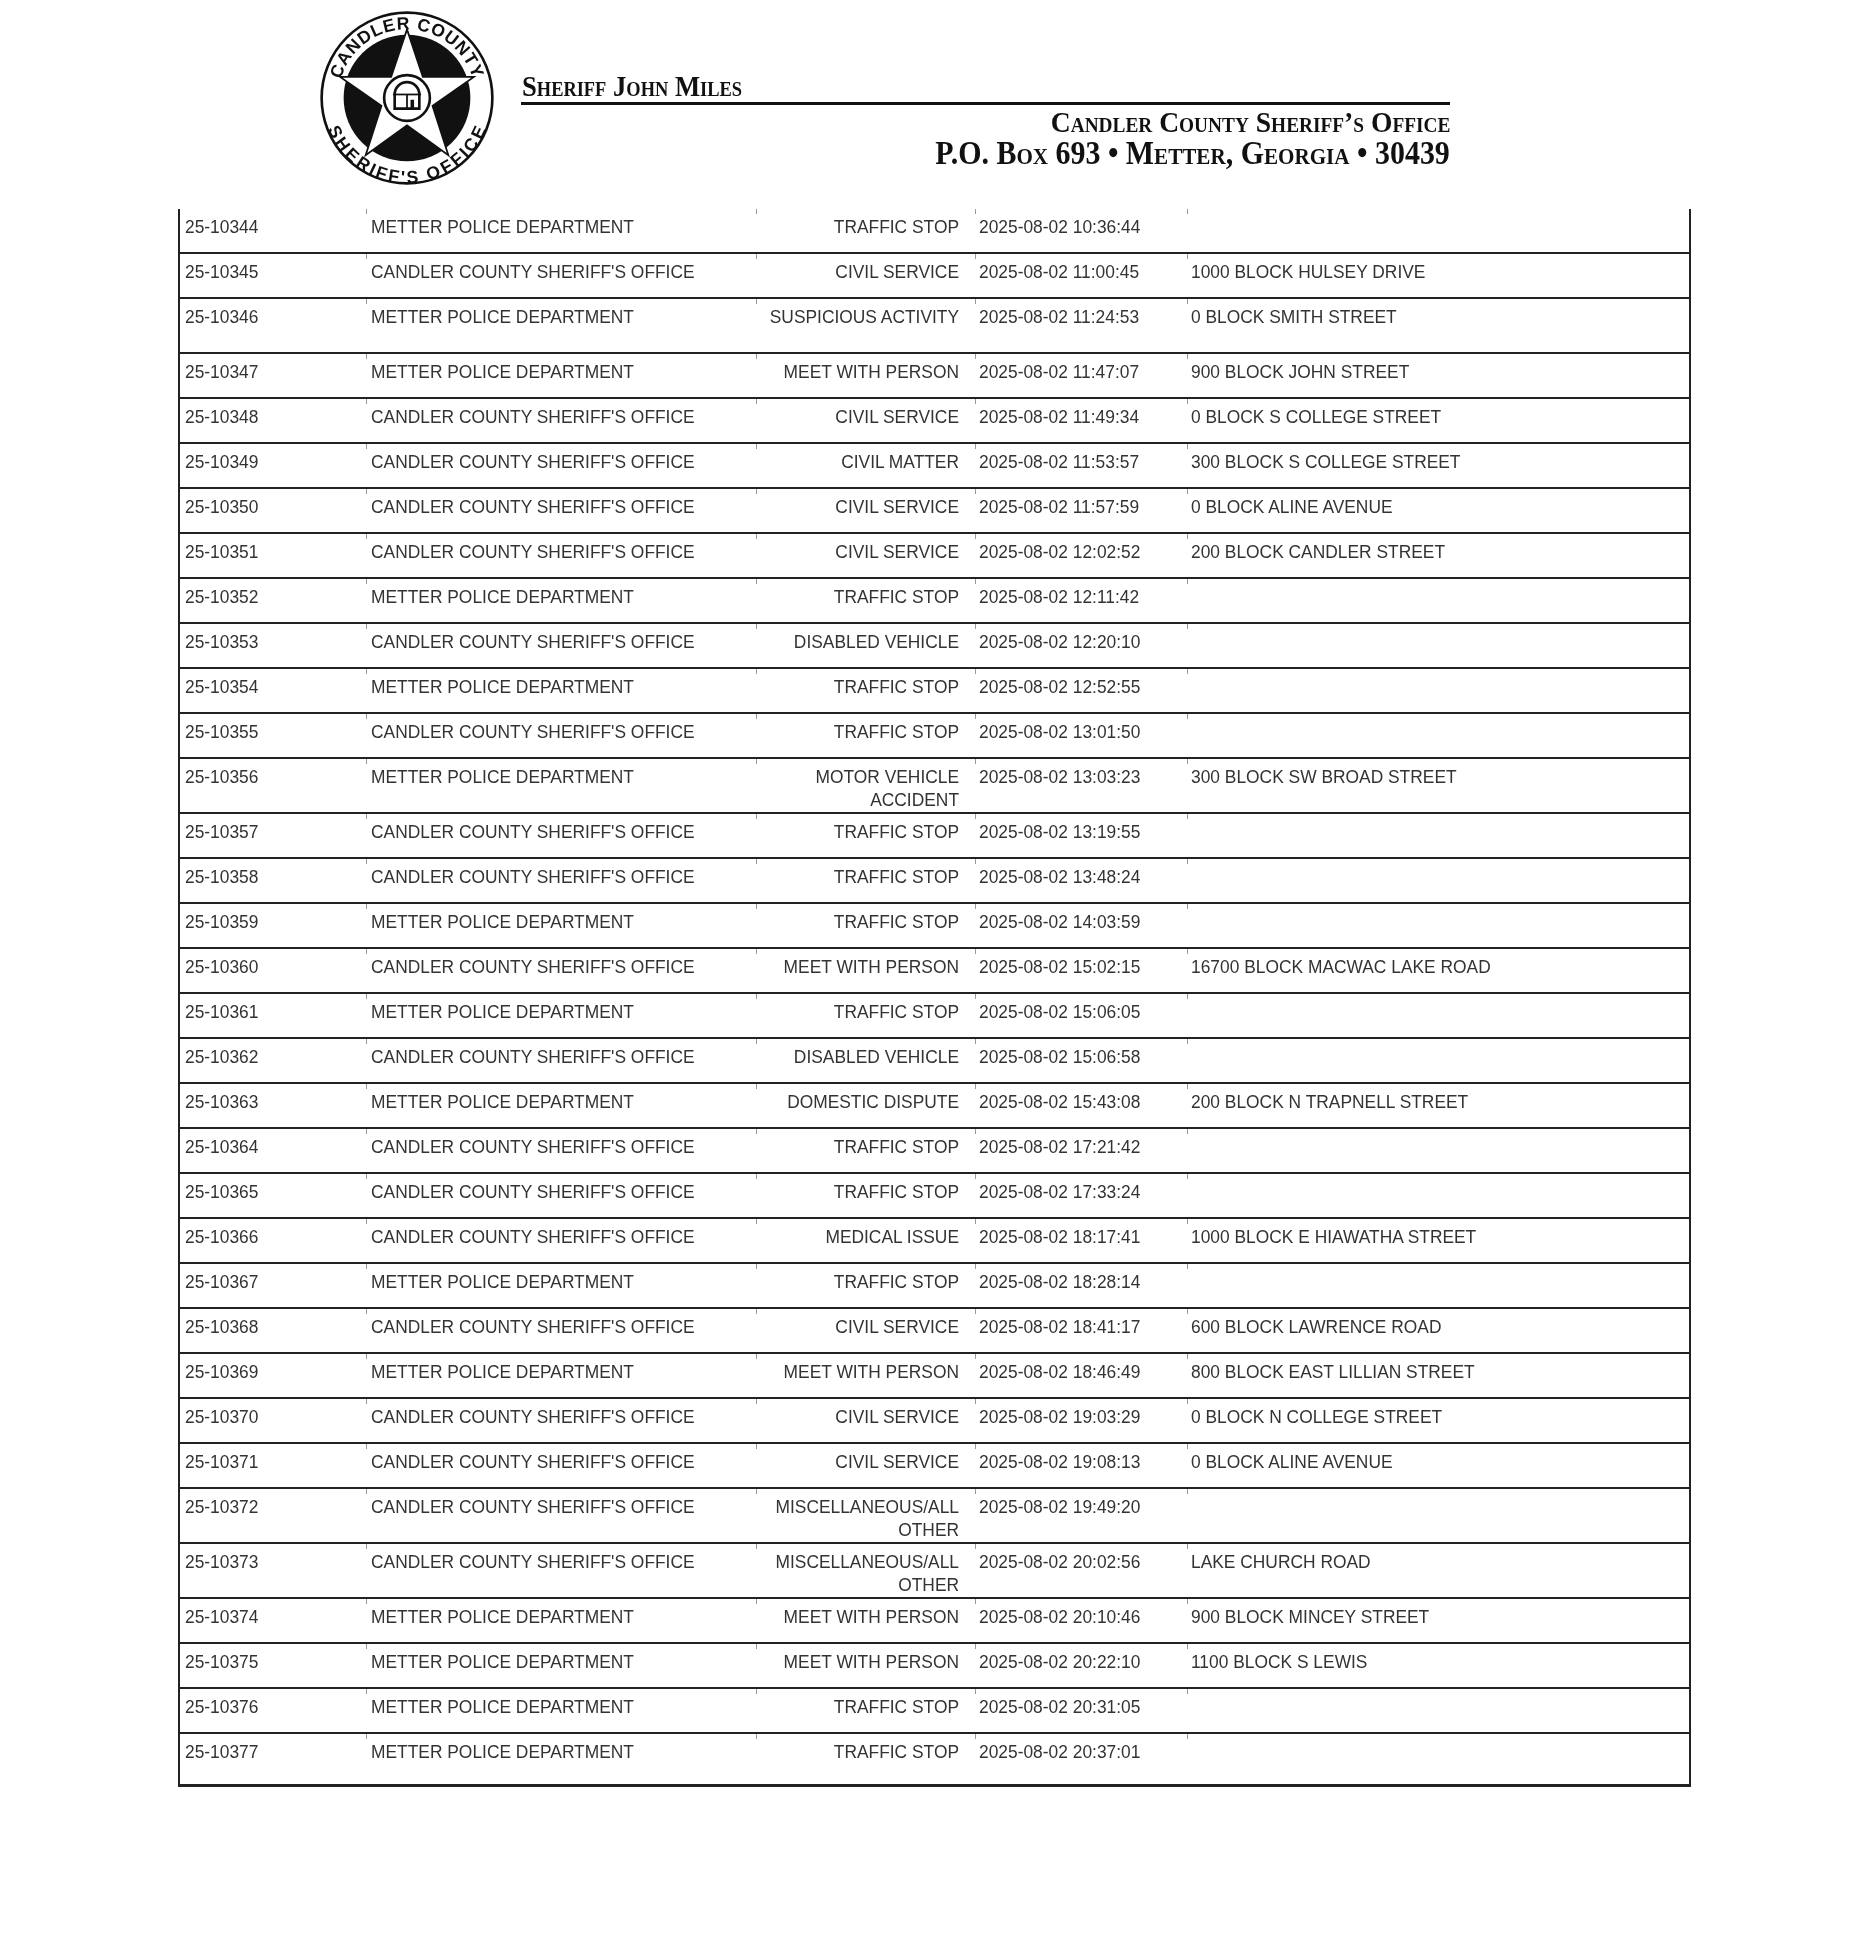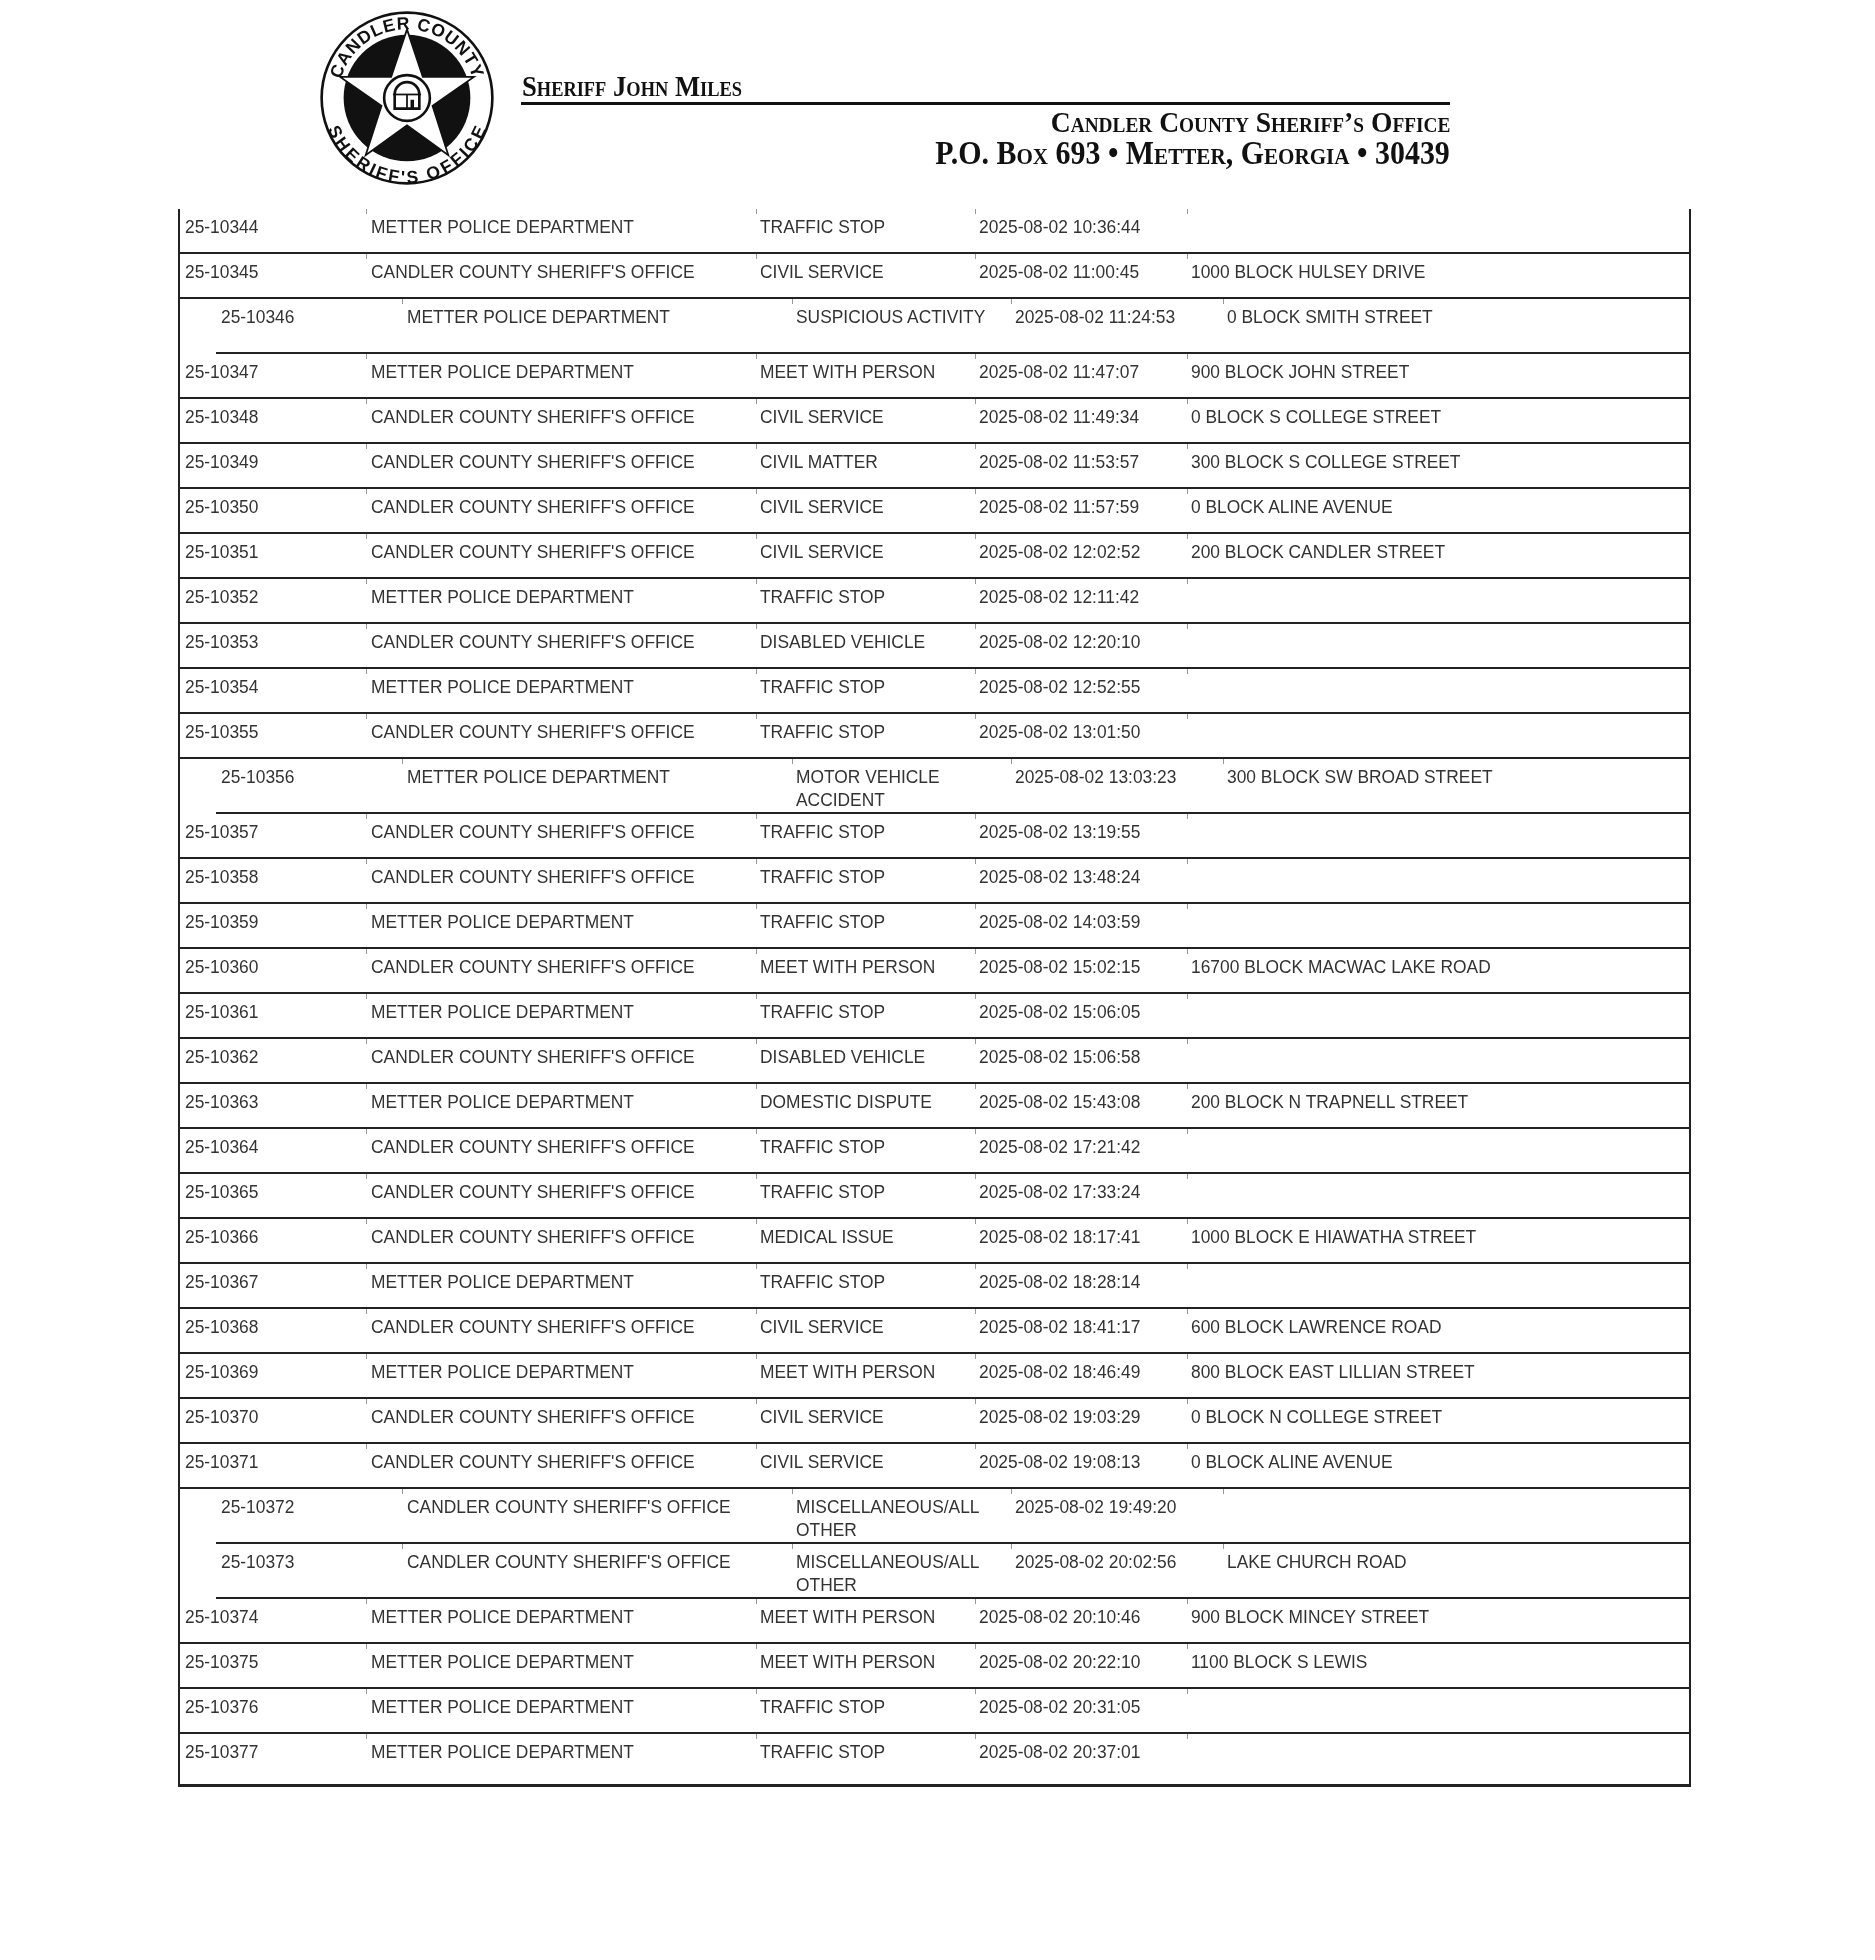--- a/index.html
+++ b/index.html
@@ -6,22 +6,22 @@
   body { width: 1876px; height: 1960px; position: relative; overflow: hidden; font-family: "Liberation Sans", sans-serif; color: #2b2b2b; }
 
   .letterhead { position: absolute; left: 0; top: 0; width: 1876px; height: 205px; }
   .logo { position: absolute; left: 319px; top: 9.8px; width: 176px; height: 176px; }
   .sheriff-name { position: absolute; left: 522px; top: 70px; font-family: "Liberation Serif", serif; font-weight: bold; font-variant: small-caps; font-size: 29px; letter-spacing: 0px; color: #111; transform: scaleX(0.92); transform-origin: left top; white-space: nowrap; }
   .rule { position: absolute; left: 521px; top: 102px; width: 929px; height: 2.7px; background: #111; }
   .office-name { position: absolute; right: 426px; top: 105px; font-family: "Liberation Serif", serif; font-weight: bold; font-variant: small-caps; font-size: 30px; color: #111; white-space: nowrap; transform: scaleX(0.92); transform-origin: right top; }
   .office-address { position: absolute; right: 426px; top: 134px; font-family: "Liberation Serif", serif; font-weight: bold; font-variant: small-caps; font-size: 34px; color: #111; white-space: nowrap; transform: scaleX(0.88); transform-origin: right top; }
 
   .log-table { position: absolute; left: 178px; top: 209px; width: 1513px; border-left: 2.7px solid #222; border-right: 2.7px solid #222; border-bottom: 3.6px solid #222; box-sizing: border-box; }
-  .row { position: relative; height: 45px; border-bottom: 2.7px solid #222; box-sizing: border-box; }
-  .row.tall { height: 55px; margin-left: 36px; }
+  .row { position: relative; height: 45px; border-bottom: 2.7px solid #222; box-sizing: border-box; text-align: right; }
+  .row.tall { height: 55px; }
   .row:last-child { border-bottom: none; height: 50px; }
   .cell { position: absolute; top: 6.2px; font-size: 18.7px; line-height: 23px; color: #333; white-space: nowrap; transform: scaleX(0.93); transform-origin: left top; }
   .cell.wrap { white-space: normal; width: 214px; }
   .c-id { left: 5.3px; }
   .c-agency { left: 191px; }
   .c-type { left: 580px; }
   .c-date { left: 799px; }
   .c-loc { left: 1011px; }
   .divider { position: absolute; top: 0; width: 0.9px; height: 5.3px; background: #999; }
   .d1 { left: 186px; } .d2 { left: 576px; } .d3 { left: 795px; } .d4 { left: 1007px; }

